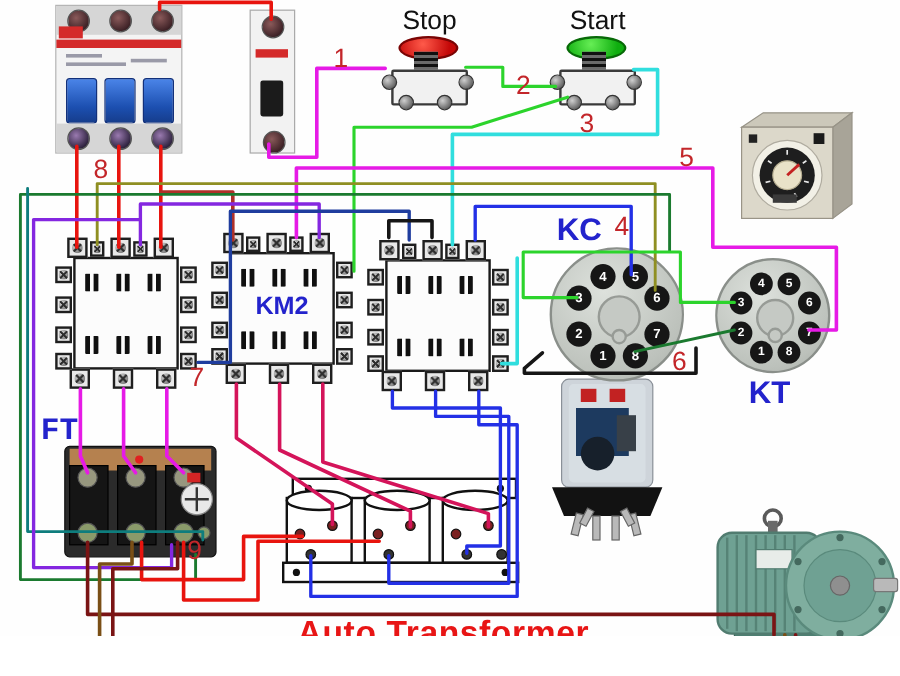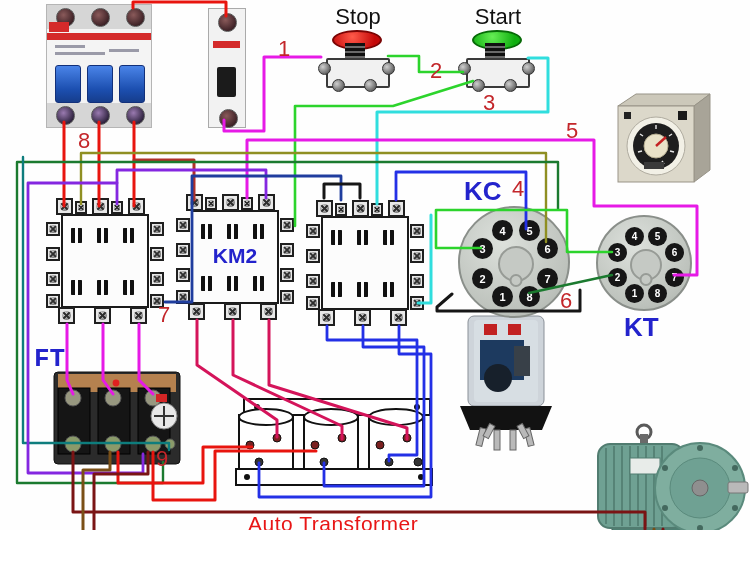--- a/index.html
+++ b/index.html
@@ -21,21 +21,21 @@
   .w-navy{stroke:var(--wire-navy);stroke-width:2.8;}
   .w-blue{stroke:var(--wire-blue);stroke-width:2.8;}
   .w-crimson{stroke:var(--wire-crimson);stroke-width:3;}
   .w-black{stroke:var(--wire-black);stroke-width:3;}
   .w-maroon{stroke:var(--wire-maroon);stroke-width:3;}
   .w-brown{stroke:var(--wire-brown);stroke-width:3;}
   
   .wire-num{position:absolute;font-size:22px;color:var(--label-red);font-weight:500;}
   .comp-label{position:absolute;font-size:26px;color:var(--label-blue);font-weight:600;}
   .btn-label{position:absolute;width:76px;text-align:center;font-size:22px;color:#111;}
-  .xfmr-label{position:absolute;font-size:21px;font-weight:normal;color:var(--xfmr-red);letter-spacing:.5px;}
+  .xfmr-label{position:absolute;font-size:28px;font-weight:bold;color:var(--xfmr-red);letter-spacing:.5px;}
   .watermark{position:absolute;left:220px;top:266px;font-size:25px;color:#8f8f8f;opacity:.55;letter-spacing:.5px;z-index:40;}
   
   .contactor{position:absolute;width:118px;height:126px;}
   .cbody{position:absolute;left:15px;top:16px;width:88px;height:94px;background:#fcfcfc;border:2px solid #1a1a1a;box-sizing:border-box;}
   .clabel{position:absolute;left:0;width:118px;top:50px;text-align:center;font-size:21px;font-weight:bold;color:var(--label-blue);}
   .term{position:absolute;background:#e8e8e8;border:2px solid #1f1f1f;box-sizing:border-box;display:flex;align-items:center;justify-content:center;}
   .screwx{width:72%;height:72%;border-radius:50%;background:
     linear-gradient(45deg,transparent 40%,#2e2e2e 45%,#2e2e2e 55%,transparent 60%),
     linear-gradient(-45deg,transparent 40%,#2e2e2e 45%,#2e2e2e 55%,transparent 60%),
     radial-gradient(circle at 35% 35%,#d8d8d8,#767676 80%);}

